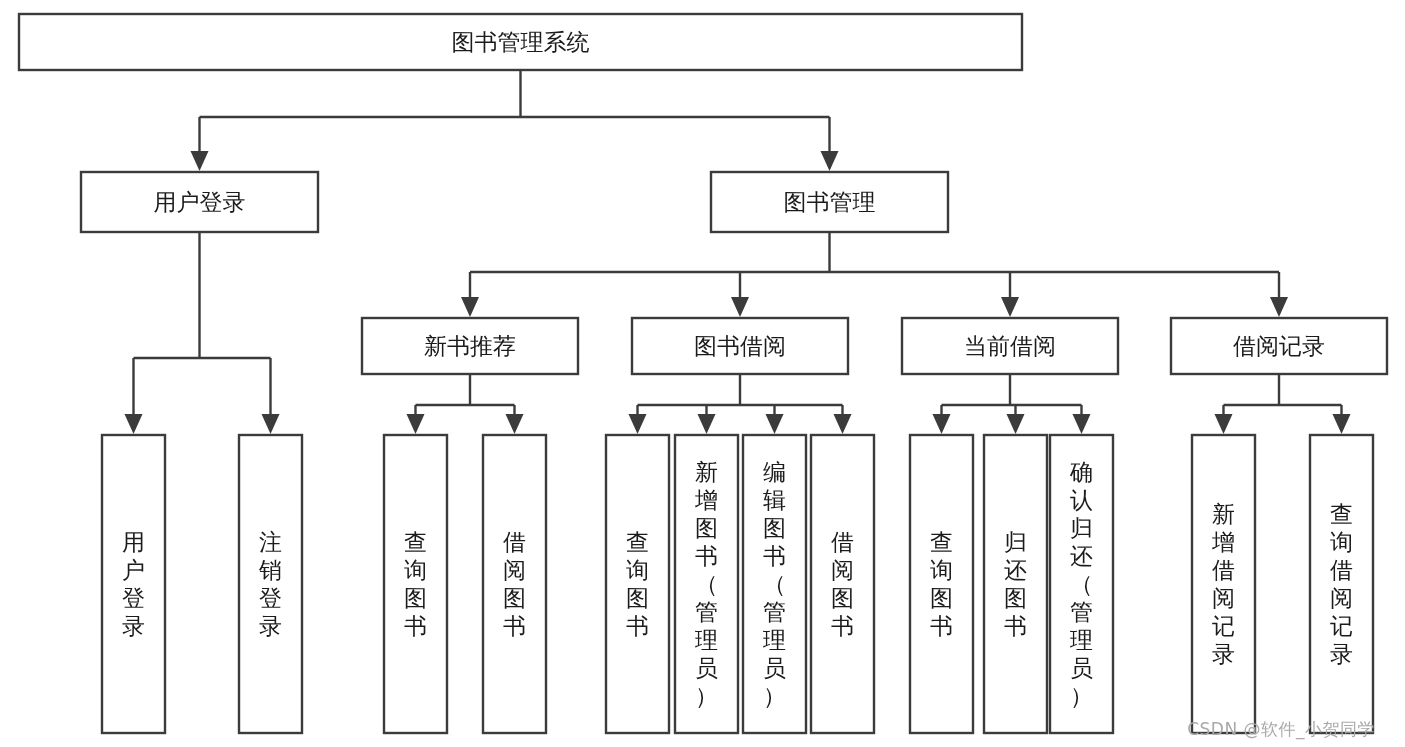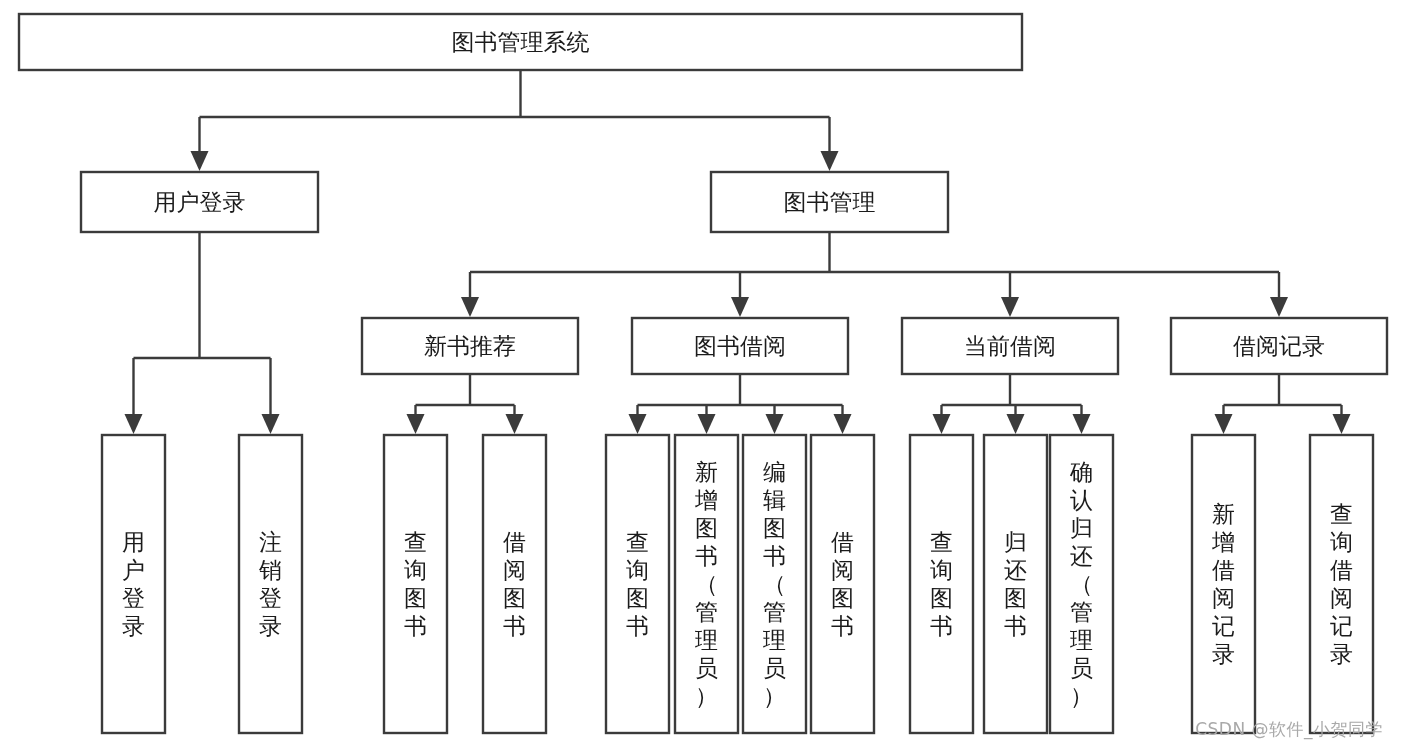--- a/index.html
+++ b/index.html
@@ -52,21 +52,21 @@
     dominant-baseline: middle;
   }
   .node-label-v {
     font-family: "DejaVu Sans", "Liberation Sans", sans-serif;
     font-size: 23px;
     fill: #1b1b1b;
     text-anchor: middle;
   }
   .watermark {
     position: absolute;
-    right: 22px;
+    right: 30px;
     bottom: 6px;
     font-family: "DejaVu Sans", "Liberation Sans", sans-serif;
     font-size: 17px;
     color: #a9a9a9;
     letter-spacing: 0.5px;
     white-space: nowrap;
     user-select: none;
   }
 </style>
 </head>

